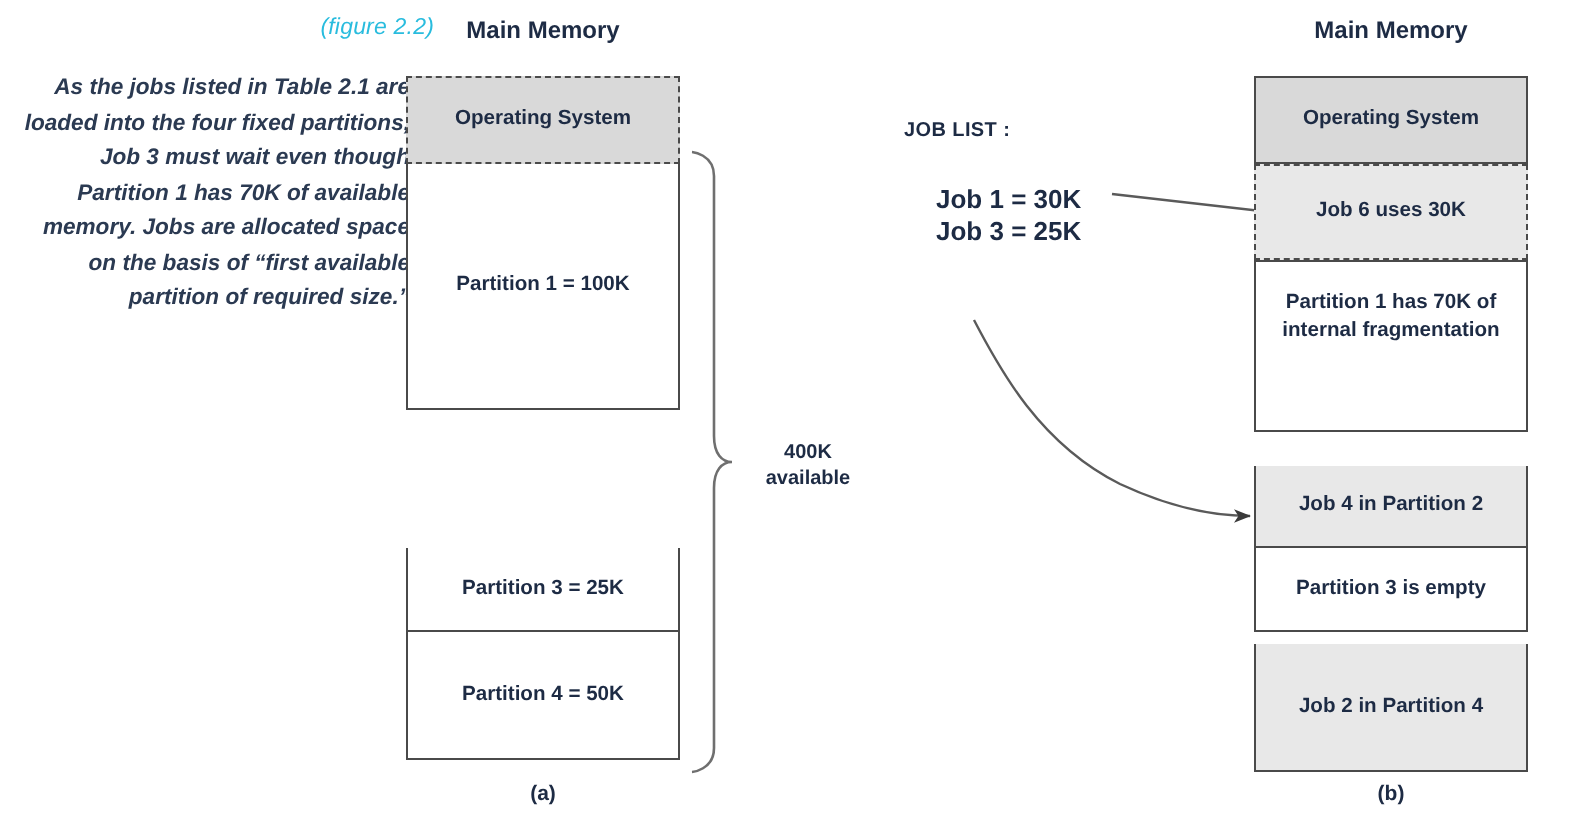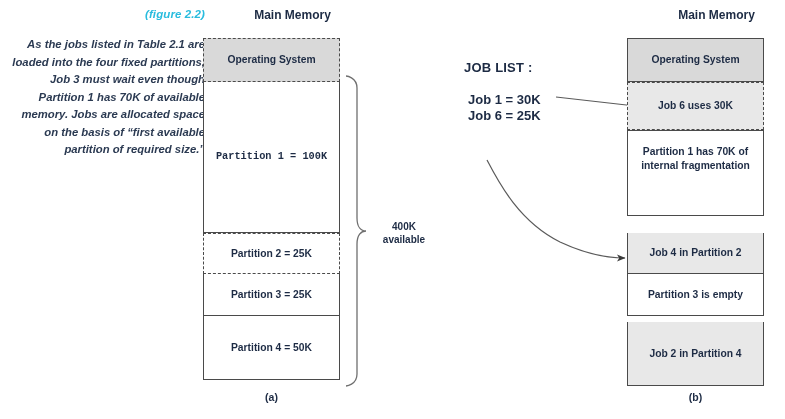--- a/index.html
+++ b/index.html
@@ -12,26 +12,26 @@
     height: 419px;
     position: relative;
     overflow: hidden;
     font-family: "Liberation Sans", sans-serif;
     color: #2b3a52;
   }
 
   
   #figure-label {
     position: absolute;
-    left: 20px;
+    left: 32px;
     top: 8px;
     width: 185px;
     text-align: right;
     font-size: 11.5px;
-    font-weight: bold;
+    font-weight: normal;
     font-style: italic;
     color: #29bcde;
     letter-spacing: 0.1px;
   }
   #caption-text {
     position: absolute;
     left: 8px;
     top: 36px;
     width: 197px;
     text-align: right;
@@ -42,21 +42,20 @@
     color: #2b3a52;
   }
 
   
   .mm-heading {
     position: absolute;
     font-size: 12px;
     font-weight: bold;
     color: #1d2b44;
     text-align: center;
-    margin-left: 21px;
   }
   #heading-a { left: 203px; top: 8px; width: 137px; }
   #heading-b { left: 627px; top: 8px; width: 137px; }
 
   
   .mem-block {
     position: absolute;
     box-sizing: border-box;
   }
   #mem-block-a { left: 203px; top: 38px; width: 137px; height: 342px; }
@@ -101,23 +100,23 @@
     text-align: center;
     font-size: 10px;
     font-weight: bold;
     line-height: 12.5px;
     color: #1d2b44;
   }
 
   
   #job-list-title {
     position: absolute;
-    left: 464px;
+    left: 452px;
     top: 60px;
-    font-size: 13px;
+    font-size: 10px;
     font-weight: bold;
     color: #1d2b44;
     letter-spacing: 0.2px;
   }
   #job-list {
     position: absolute;
     left: 468px;
     top: 92px;
     font-size: 13px;
     font-weight: bold;
@@ -150,40 +149,39 @@
 </head>
 <body>
 
 <div id="figure-label">(figure 2.2)</div>
 <div id="caption-text">As the jobs listed in Table 2.1 are loaded into the four fixed partitions, Job 3 must wait even though Partition 1 has 70K of available memory. Jobs are allocated space on the basis of “first available partition of required size.”</div>
 
 <div class="mm-heading" id="heading-a">Main Memory</div>
 
 <div class="mem-block" id="mem-block-a">
   <div class="seg dashed fill-os" style="top:0px;   height:44px;">Operating System</div>
-  <div class="seg solid fill-none nb-top" style="top:44px;  height:151px;font-family:Liberation Mono, monospace;">Partition 1 = 100K</div>
-  <div class="seg dashed fill-none" style="top:195px; height:41px;">Partition 2 = 25K</div>
+  <div class="seg solid fill-none nb-top" style="top:44px;  height:123px;">Partition 1 = 100K</div>
   <div class="seg solid fill-none nb-top" style="top:236px; height:42px;">Partition 3 = 25K</div>
   <div class="seg solid fill-none nb-top" style="top:278px; height:64px;">Partition 4 = 50K</div>
 </div>
 
 <svg id="brace-svg" viewBox="0 0 30 314">
   <path d="M2,2 C2,2 13,3 13,14 L13,144 C13,153 17,157 22,157 C17,157 13,161 13,170 L13,300 C13,311 2,312 2,312" fill="none" stroke="#6f6f6f" stroke-width="1.3"></path>
 </svg>
 <div id="brace-label">
   <span>400K</span><br>
   <span>available</span>
 </div>
 
 <div class="sub-caption" id="caption-a">(a)</div>
 
 <div id="job-list-title">JOB LIST :</div>
 <div id="job-list">
   <div>Job 1 = 30K</div>
-  <div>Job 6 = 25K</div>
+  <div>Job 3 = 25K</div>
 </div>
 
 <svg id="arrows-svg" viewBox="0 0 785 419">
   <defs>
     <marker id="ah" markerWidth="9" markerHeight="8" refX="8" refY="4" orient="auto" markerUnits="userSpaceOnUse">
       <path d="M0,0.6 L8.5,4 L0,7.4 L2.2,4 Z" fill="#3a3a3a"></path>
     </marker>
   </defs>
   <path d="M556,97 L644,107" fill="none" stroke="#5a5a5a" stroke-width="1.2" marker-end="url(#ah)"></path>
   <path d="M487,160 C500,185 520,222 560,242 C590,256 612,258 625,258" fill="none" stroke="#5a5a5a" stroke-width="1.2" marker-end="url(#ah)"></path>

